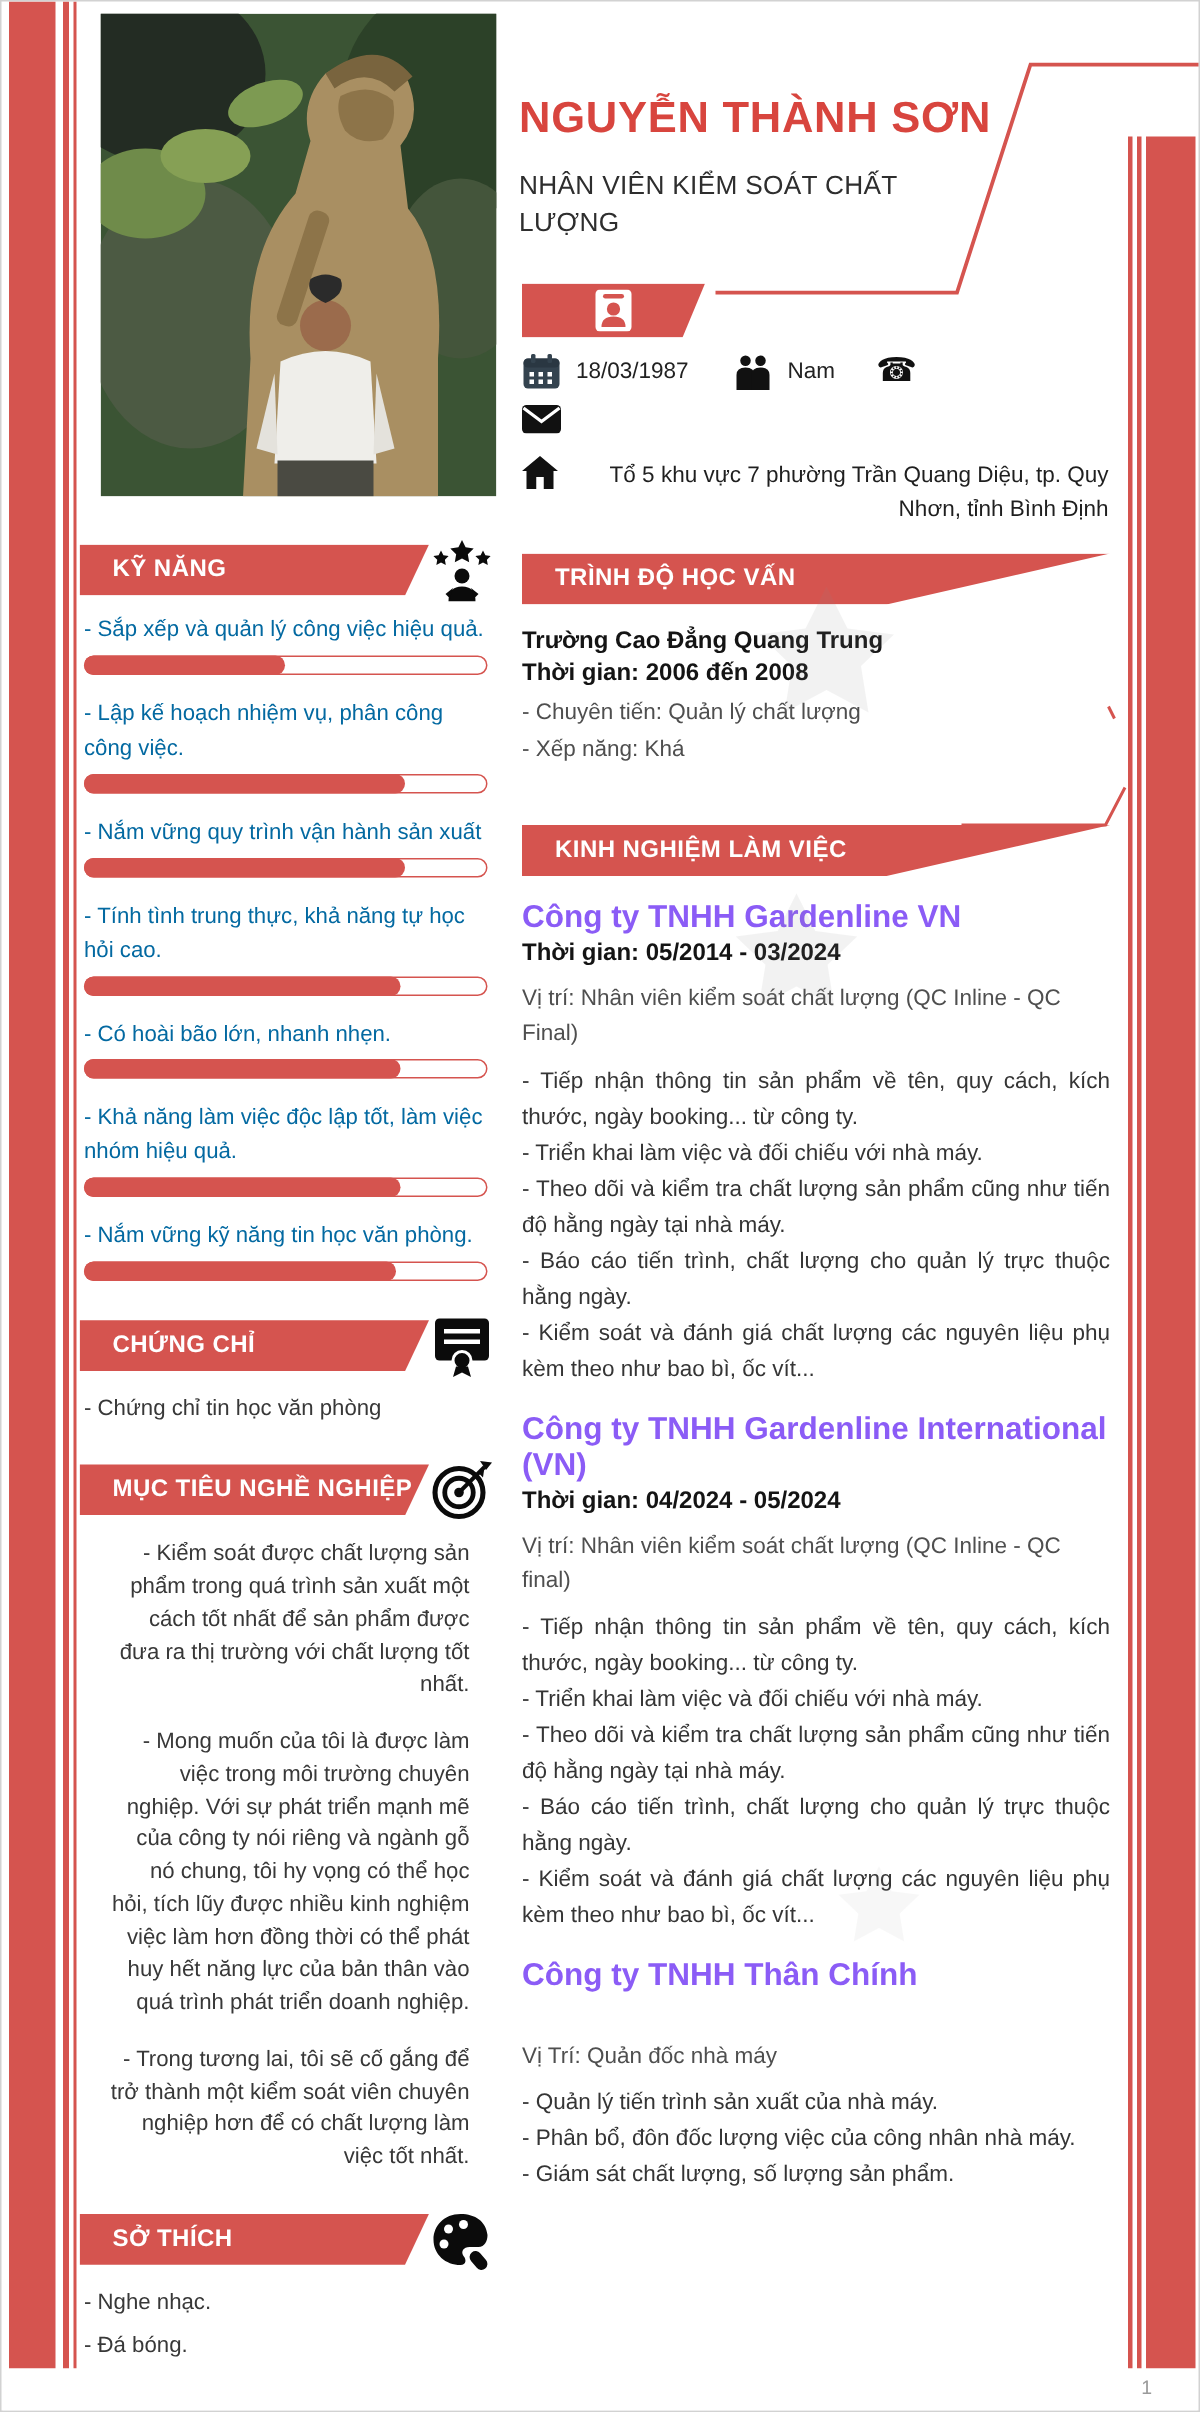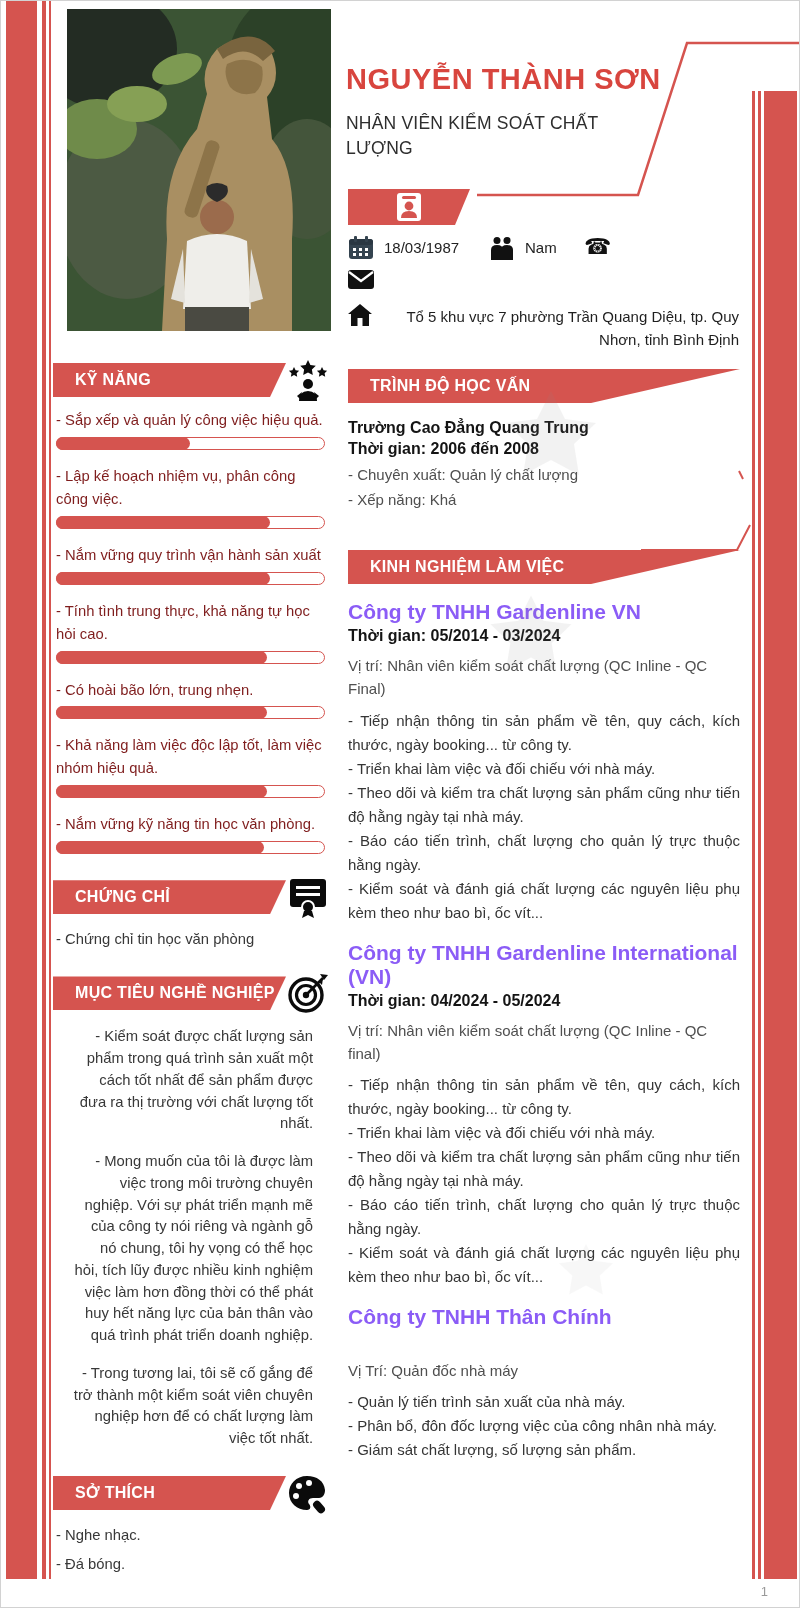--- a/index.html
+++ b/index.html
@@ -51,21 +51,21 @@
           padding:8px 0 8px 22px;letter-spacing:.3px;}
   .banner.left{width:233px;clip-path:polygon(0 0,100% 0,calc(100% - 16px) 100%,0 100%);}
   .banner.right{width:392px;clip-path:polygon(0 0,100% 0,62% 100%,0 100%);}
   .sec-head{position:relative;}
   .sec-icon{position:absolute;right:0;top:-4px;width:42px;height:42px;}
   
   .col-left{position:absolute;left:52px;top:362px;width:276px;}
   .col-right{position:absolute;left:347px;top:368px;width:392px;}
   
   .skills-list{margin-top:12px;padding-left:3px;width:272px;}
-  .skill-label{font-size:14.8px;color:#7f1d1d;line-height:1.55;margin-bottom:5px;}
+  .skill-label{font-size:14.8px;color:#0369a1;line-height:1.55;margin-bottom:5px;}
   .bar{position:relative;height:13px;border:1.5px solid var(--red);
        border-radius:8px;margin:2px 0 15px 0;background:#fff;}
   .bar-fill{position:absolute;left:-1px;top:-1px;bottom:-1px;background:var(--red);border-radius:8px;}
   
   .lsec{margin-top:26px;}
   .lsec .items{margin-top:14px;padding-left:3px;}
   .lsec .items div{margin-bottom:7px;font-size:14.8px;color:#383838;line-height:1.5;}
   .objective p{font-size:14.8px;color:#383838;line-height:1.47;text-align:right;margin:16px;}
   .objective .items{margin-top:14px;padding-left:3px;}
   
@@ -223,21 +223,21 @@
         </div>
 
         <div class="skill">
           <div class="skill-label">- Tính tình trung thực, khả năng tự học hỏi cao.</div>
           <div class="bar">
             <div class="bar-fill" style="width: 79%;"></div>
           </div>
         </div>
 
         <div class="skill">
-          <div class="skill-label">- Có hoài bão lớn, trung nhẹn.</div>
+          <div class="skill-label">- Có hoài bão lớn, nhanh nhẹn.</div>
           <div class="bar">
             <div class="bar-fill" style="width: 79%;"></div>
           </div>
         </div>
 
         <div class="skill">
           <div class="skill-label">- Khả năng làm việc độc lập tốt, làm việc nhóm hiệu quả.</div>
           <div class="bar">
             <div class="bar-fill" style="width: 79%;"></div>
           </div>
@@ -308,21 +308,21 @@
     </div>
   </div>
 
   <div class="col-right">
 
     <div class="banner right">TRÌNH ĐỘ HỌC VẤN</div>
     <div class="edu-school">Trường Cao Đẳng Quang Trung</div>
     <div class="edu-time">Thời gian: 2006 đến 2008</div>
     <div class="edu-details">
 
-    <div>- Chuyên xuất: Quản lý chất lượng</div>
+    <div>- Chuyên tiến: Quản lý chất lượng</div>
         <div>- Xếp năng: Khá</div>
       </div>
 
     <div class="exp-head">
       <div class="banner right">KINH NGHIỆM LÀM VIỆC</div>
     </div>
 
     <div>
 
         <div class="job">

